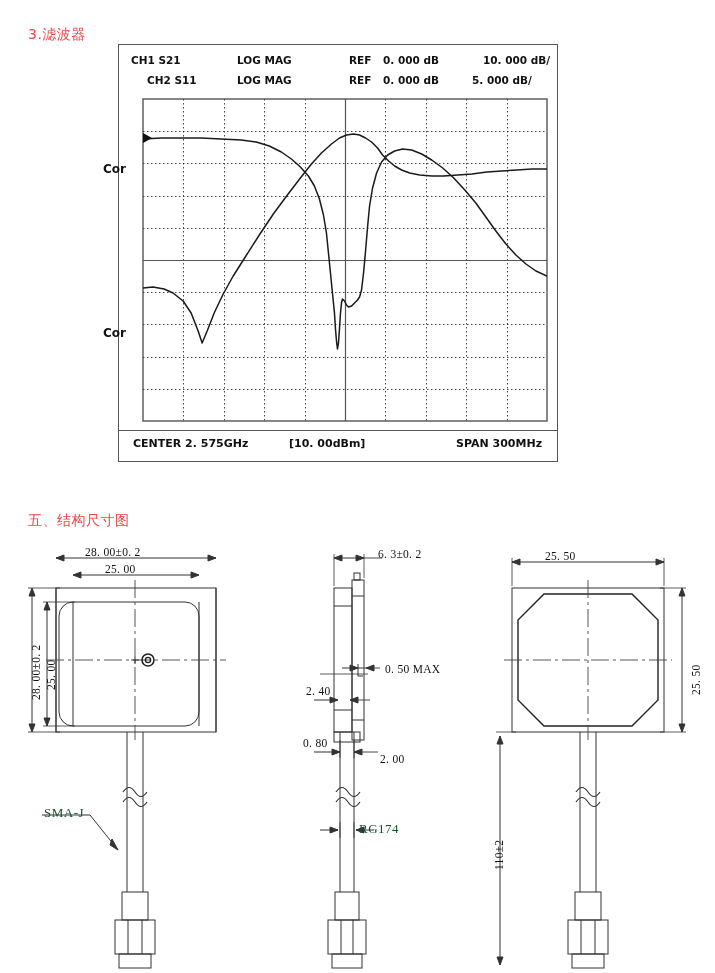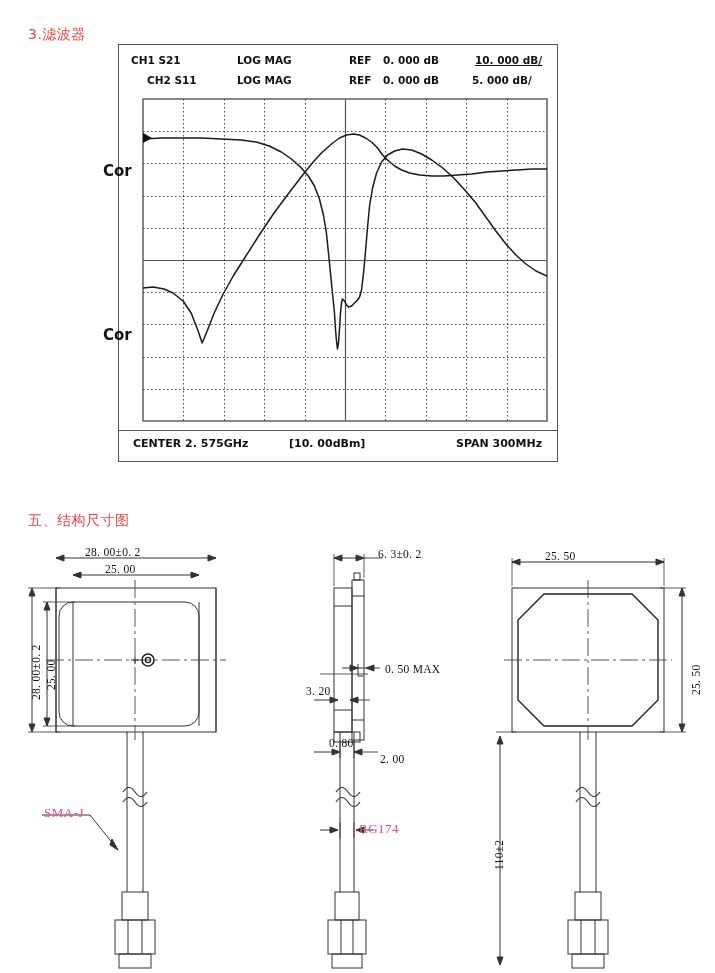--- a/index.html
+++ b/index.html
@@ -21,50 +21,50 @@
   .va-hdr{
     position:absolute;font-family:"DejaVu Sans", sans-serif;
     font-weight:bold;font-size:10.5px;color:#111;white-space:nowrap;
   }
   .va-ftr{
     position:absolute;font-family:"DejaVu Sans", sans-serif;
     font-weight:bold;font-size:11px;color:#111;white-space:nowrap;
   }
   .va-cor{
     position:absolute;font-family:"DejaVu Sans", sans-serif;
-    font-weight:bold;font-size:15px;color:#111;
+    font-weight:bold;font-size:12px;color:#111;
   }
   #va-divider{position:absolute;left:0;top:385px;width:100%;height:1.4px;background:#555;}
   #graticule{position:absolute;left:24px;top:54px;width:404px;height:322px;}
 
   
   #mech{position:absolute;left:0;top:540px;width:640px;height:433px;}
   .dim-txt{
     position:absolute;font-family:"Liberation Serif", serif;
     font-size:11.5px;color:#111;white-space:nowrap;letter-spacing:.3px;
   }
   .dim-txt.vert{transform-origin:0 0;}
   .lbl-txt{
     position:absolute;font-family:"Liberation Serif", serif;
-    font-size:13px;color:#ec4899;white-space:nowrap;letter-spacing:.5px;
+    font-size:13px;color:#14532d;white-space:nowrap;letter-spacing:.5px;
   }
   svg{display:block;overflow:visible;}
 </style>
 </head>
 <body>
 
 <div class="abs h-cn" style="left:28px;top:26px;">3.滤波器</div>
 
 <div id="va-panel" class="abs">
 
   <div class="va-hdr" style="left:12px;top:9px;">CH1  S21</div>
   <div class="va-hdr" style="left:118px;top:9px;">LOG MAG</div>
   <div class="va-hdr" style="left:230px;top:9px;">REF</div>
   <div class="va-hdr" style="left:264px;top:9px;">0. 000  dB</div>
-  <div class="va-hdr" style="left:356px;top:9px;text-decoration:underline;">10. 000  dB/</div>
+  <div class="va-hdr" style="left:364px;top:9px;">10. 000  dB/</div>
 
   <div class="va-hdr" style="left:28px;top:29px;">CH2  S11</div>
   <div class="va-hdr" style="left:118px;top:29px;">LOG MAG</div>
   <div class="va-hdr" style="left:230px;top:29px;">REF</div>
   <div class="va-hdr" style="left:264px;top:29px;">0. 000  dB</div>
   <div class="va-hdr" style="left:353px;top:29px;">5. 000  dB/</div>
 
   <div class="va-cor" style="left:-16px;top:117px;">Cor</div>
   <div class="va-cor" style="left:-16px;top:281px;">Cor</div>
 
@@ -261,22 +261,22 @@
       <polygon points="48,290 40,287 40,293"></polygon>
       <line x1="66" y1="290" x2="84" y2="290"></line>
       <polygon points="66,290 74,287 74,293"></polygon>
       <line x1="50" y1="282" x2="50" y2="298" stroke-width="0.8"></line>
       <line x1="64" y1="282" x2="64" y2="298" stroke-width="0.8"></line>
     </g>
   </svg>
 
   <div class="dim-txt" style="left:378px;top:8px;">6. 3±0. 2</div>
   <div class="dim-txt" style="left:385px;top:98px;margin-top:25px;">0. 50  MAX</div>
-  <div class="dim-txt" style="left:306px;top:145px;">3. 20</div>
-  <div class="dim-txt" style="left:303px;top:197px;margin-left:26px;">0. 80</div>
+  <div class="dim-txt" style="left:306px;top:145px;">2. 40</div>
+  <div class="dim-txt" style="left:303px;top:197px;">0. 80</div>
   <div class="dim-txt" style="left:380px;top:197px;margin-top:16px;">2. 00</div>
   <div class="lbl-txt" style="left:359px;top:281px;">RG174</div>
 
   <svg class="abs" style="left:470px;top:0px;" width="225" height="433" viewBox="0 0 225 433">
     <g fill="none" stroke="#333333" stroke-width="1">
 
       <rect x="42" y="48" width="152" height="144"></rect>
 
       <polygon points="74,54 162,54 188,80 188,160 162,186 74,186 48,160 48,80" stroke="#222222" stroke-width="1.4"></polygon>
 

